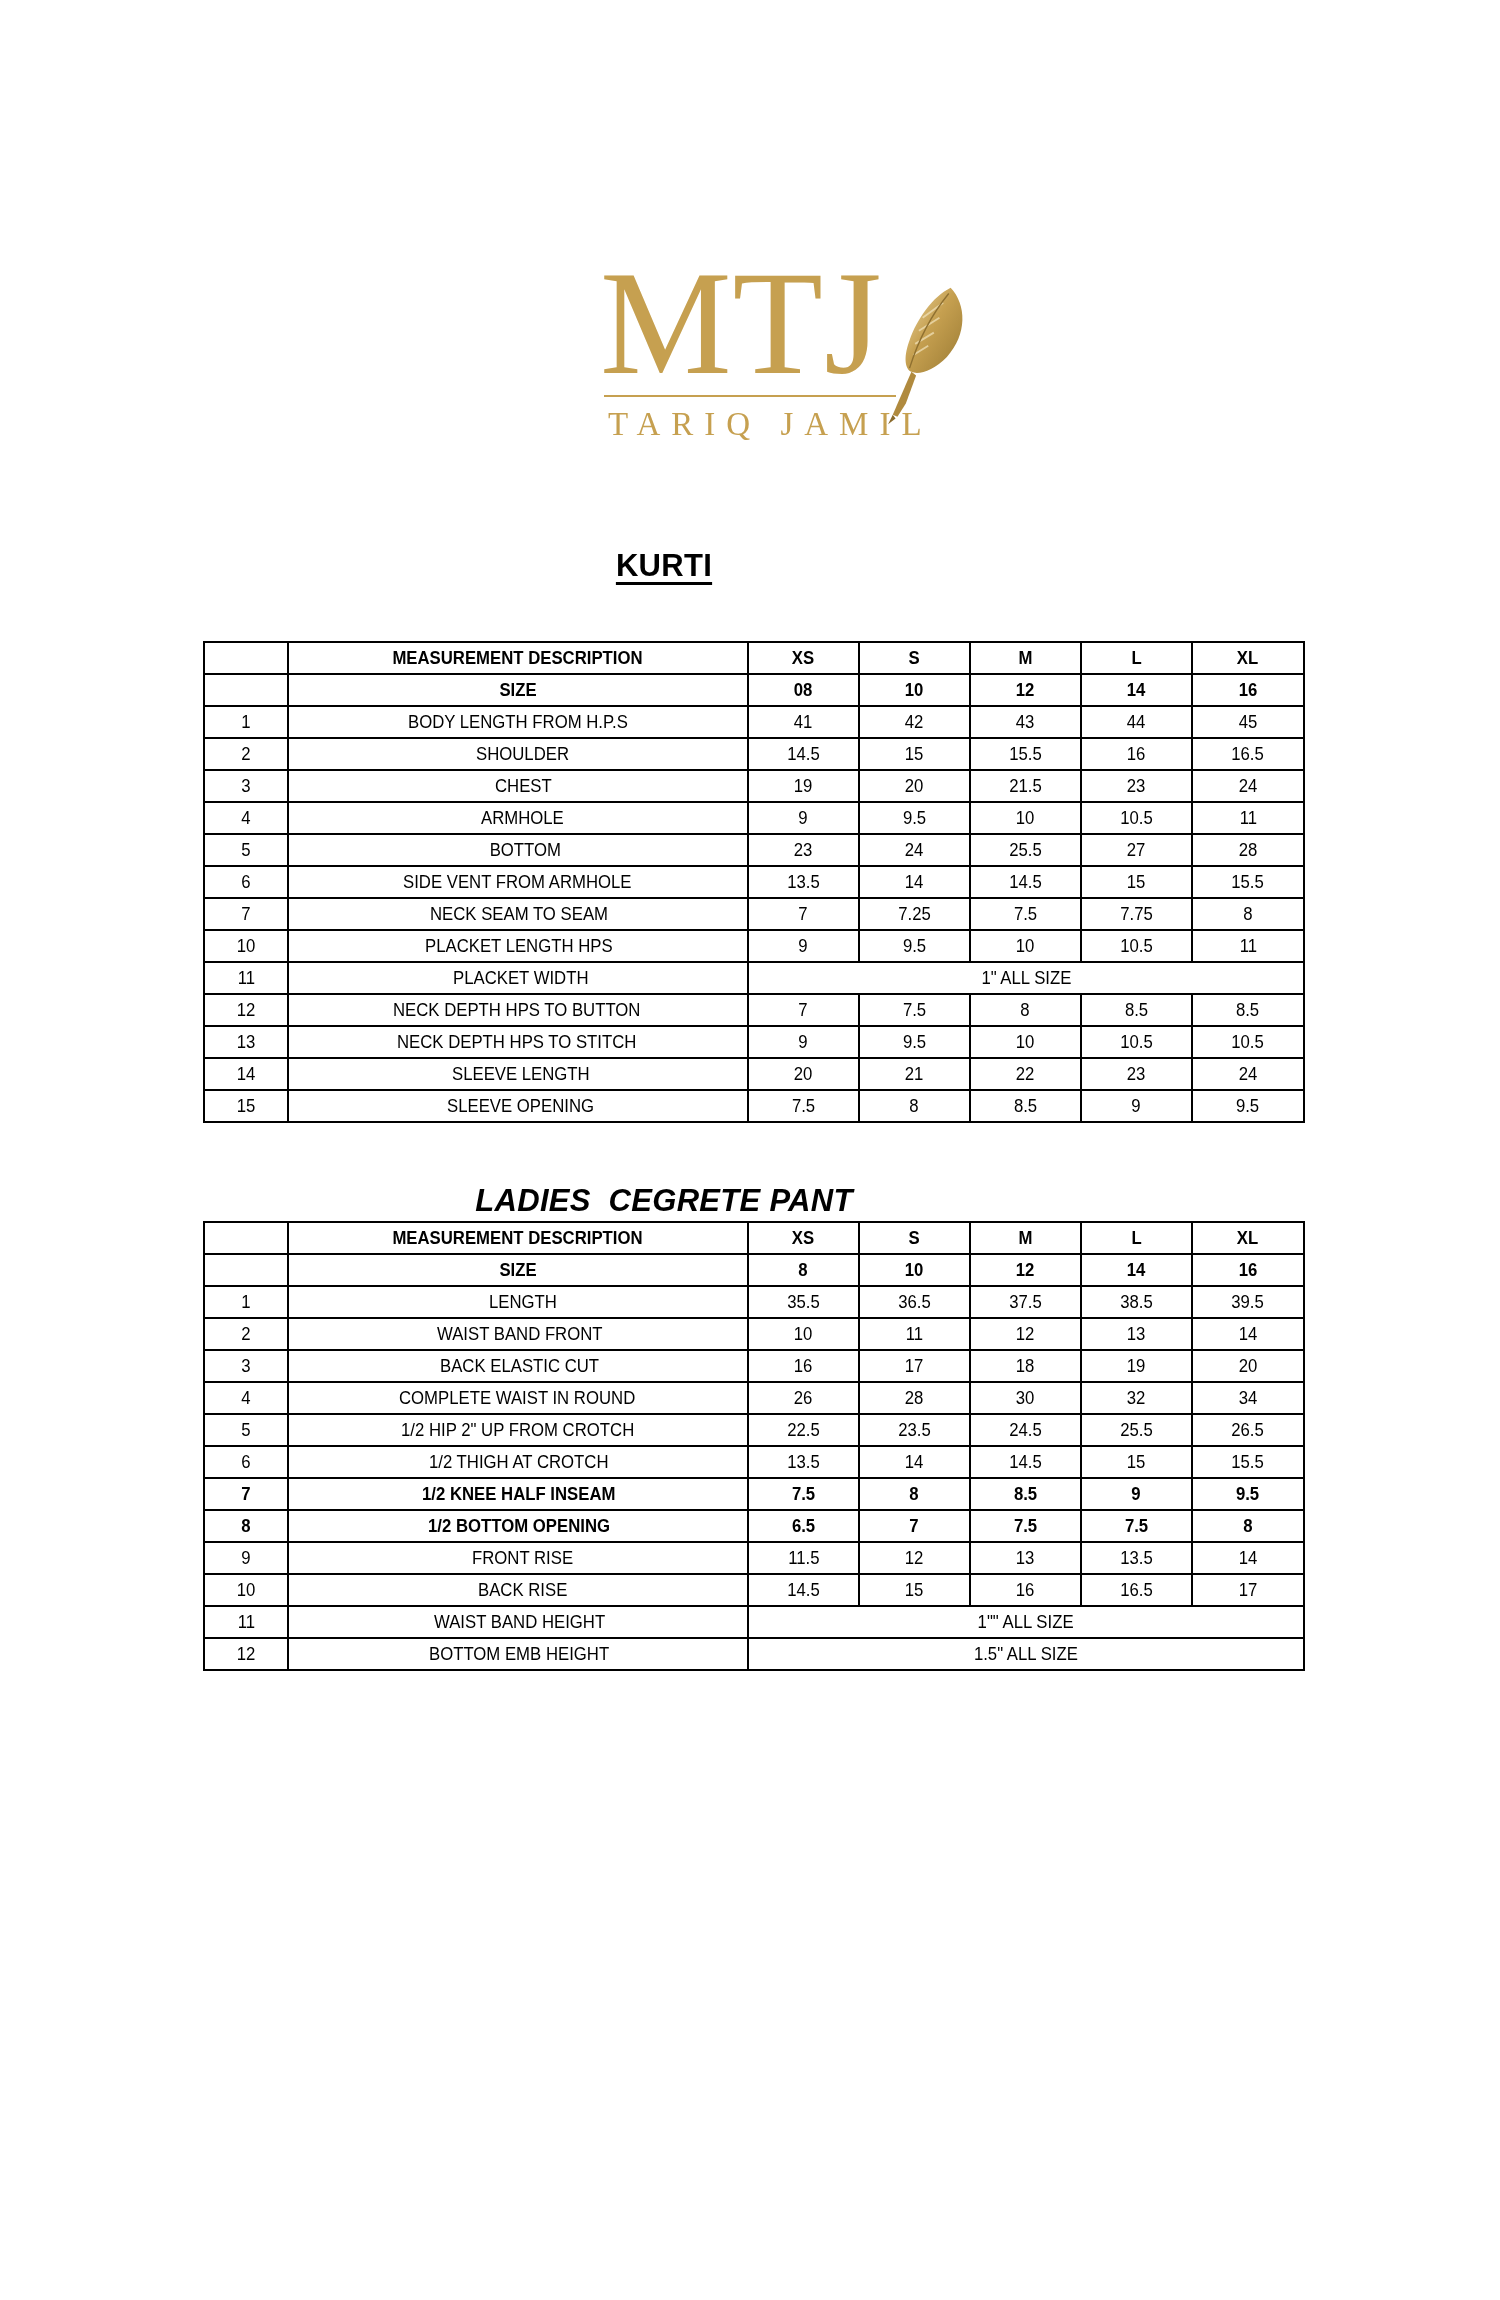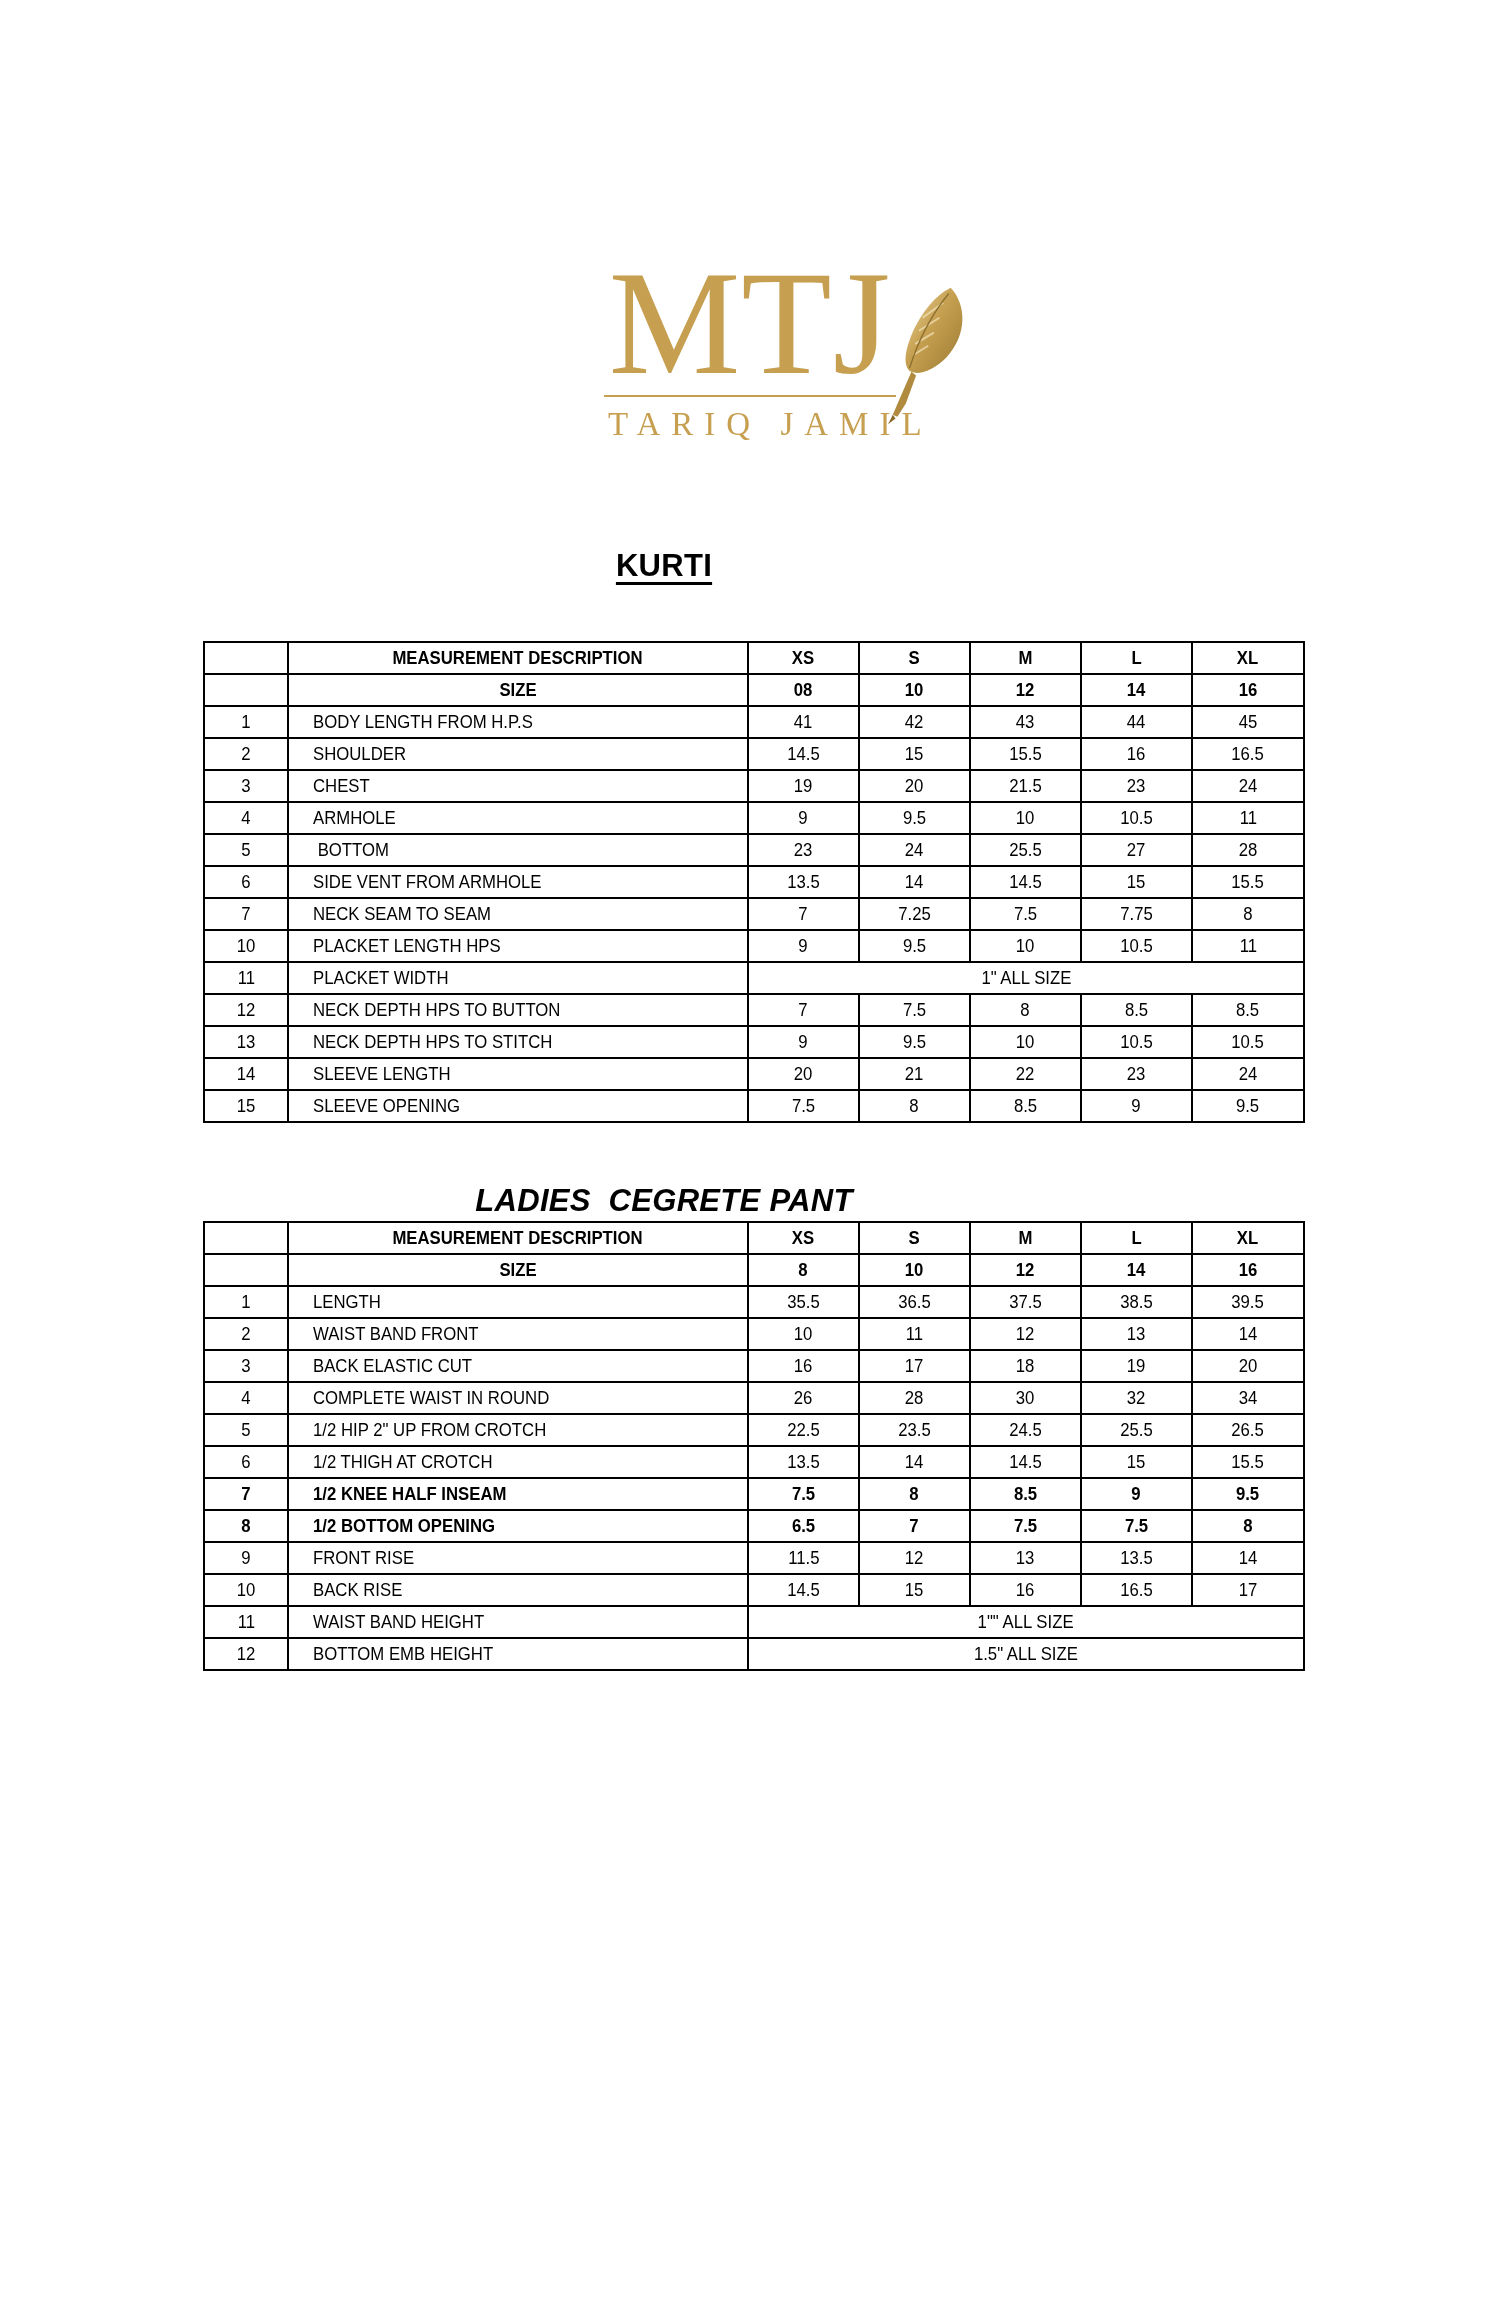--- a/index.html
+++ b/index.html
@@ -8,21 +8,21 @@
     width: 1500px; height: 2300px;
     font-family: "Liberation Sans", sans-serif;
     color: #000;
   }
   .page {
     position: relative; width: 1500px; height: 2300px;
     background: #ffffff; overflow: hidden;
   }
 
   
-  .logo { position: absolute; top: 258px; left: 600px; width: 300px; text-align: center; }
+  .logo { position: absolute; top: 258px; left: 600px; width: 300px; text-align: left; }
   .monogram {
     font-family: "Liberation Serif", "DejaVu Serif", serif;
     font-size: 148px; line-height: 0.88; color: var(--gold); letter-spacing: 1px;
   }
   .quill { position: absolute; top: 28px; right: -72px; width: 95px; height: 140px; }
   .logo-underline {
     margin: 7px auto 0 auto; width: 292px;
     border-top: 2px solid var(--gold); height: 0;
   }
   .brand-name {
@@ -51,21 +51,21 @@
     position: absolute; left: 203px; width: 1100px;
     border-collapse: collapse; table-layout: fixed;
   }
   .size-table.tbl-0 { top: 641px; }
   .size-table.tbl-1 { top: 1221px; }
   .size-table td {
     border: 2px solid #000; height: 30px; padding: 0;
     text-align: center; vertical-align: middle;
     font-size: 18px; line-height: 1.05; overflow: hidden;
   }
-  .size-table td.c-desc { text-align: left; padding-left: 24px; }
+  .size-table td.c-desc { text-align: center; padding-left: 16px; }
   .tx { display: inline-block; transform: scaleX(0.93); transform-origin: center; white-space: pre; }
   .tx.left { transform-origin: left center; }
   .b { font-weight: bold; }
   .bold-row { font-weight: bold; }
 </style>
 </head>
 <body>
 
 <div class="page">
 

